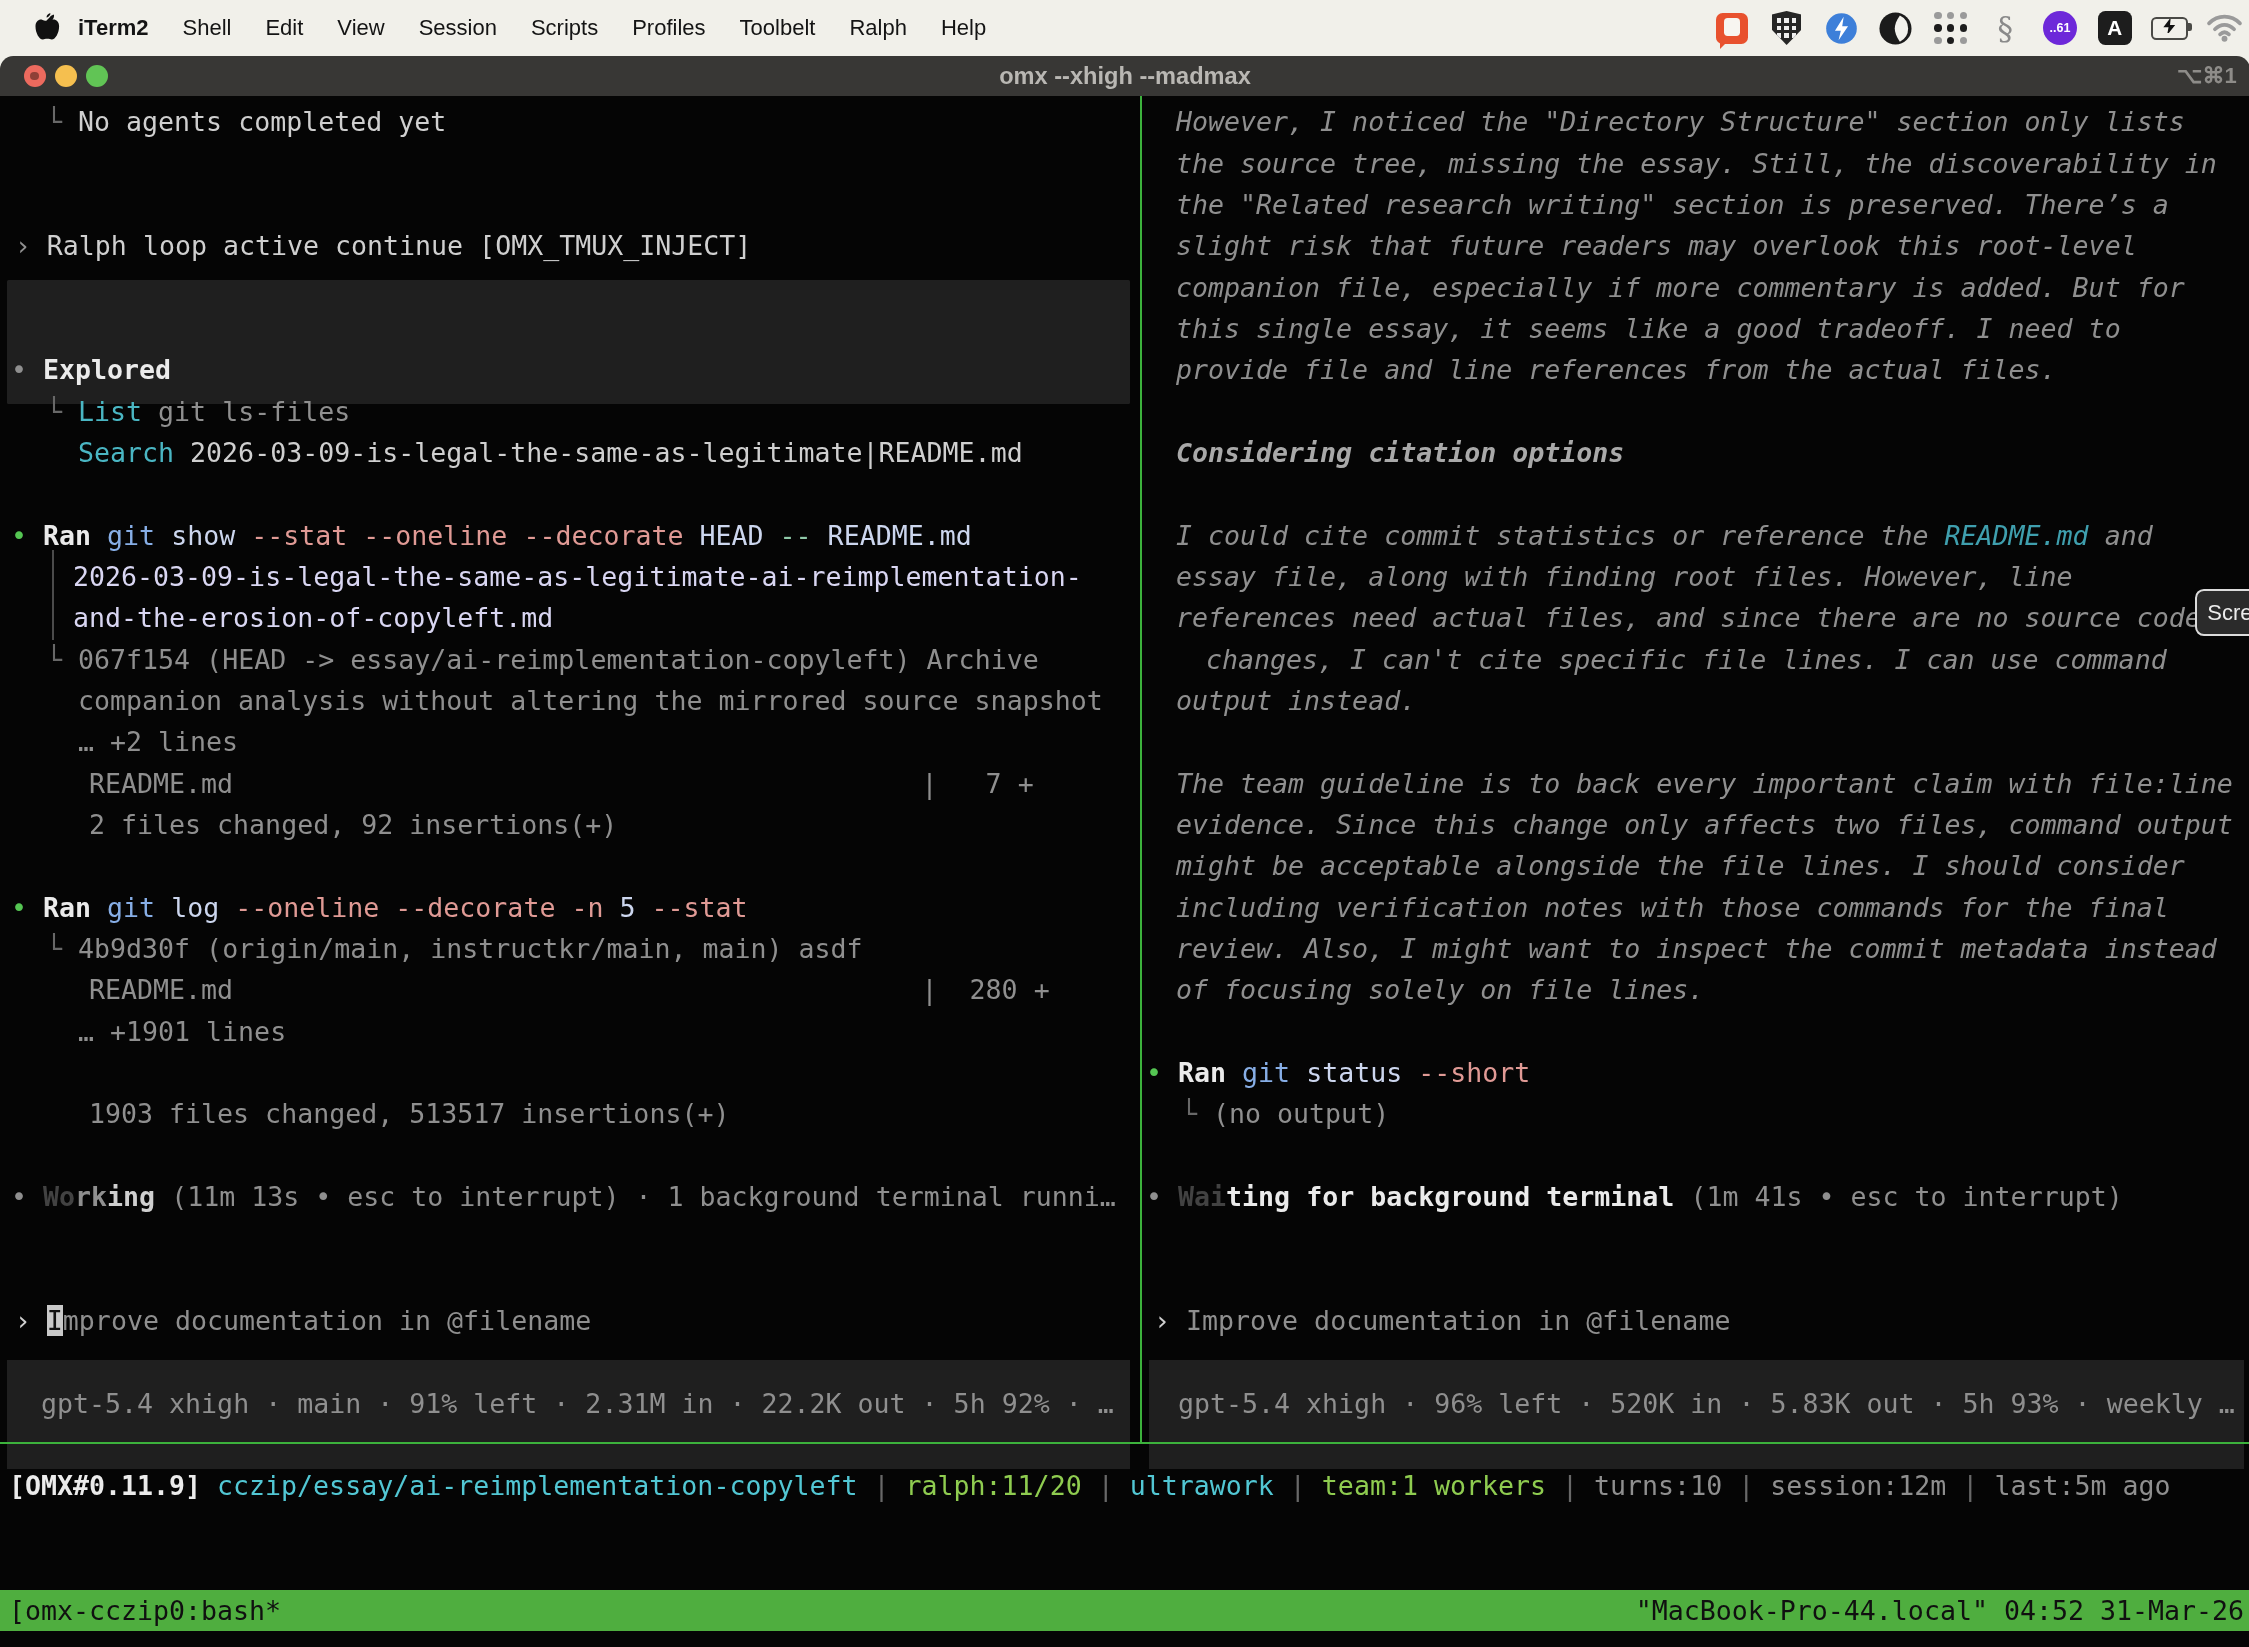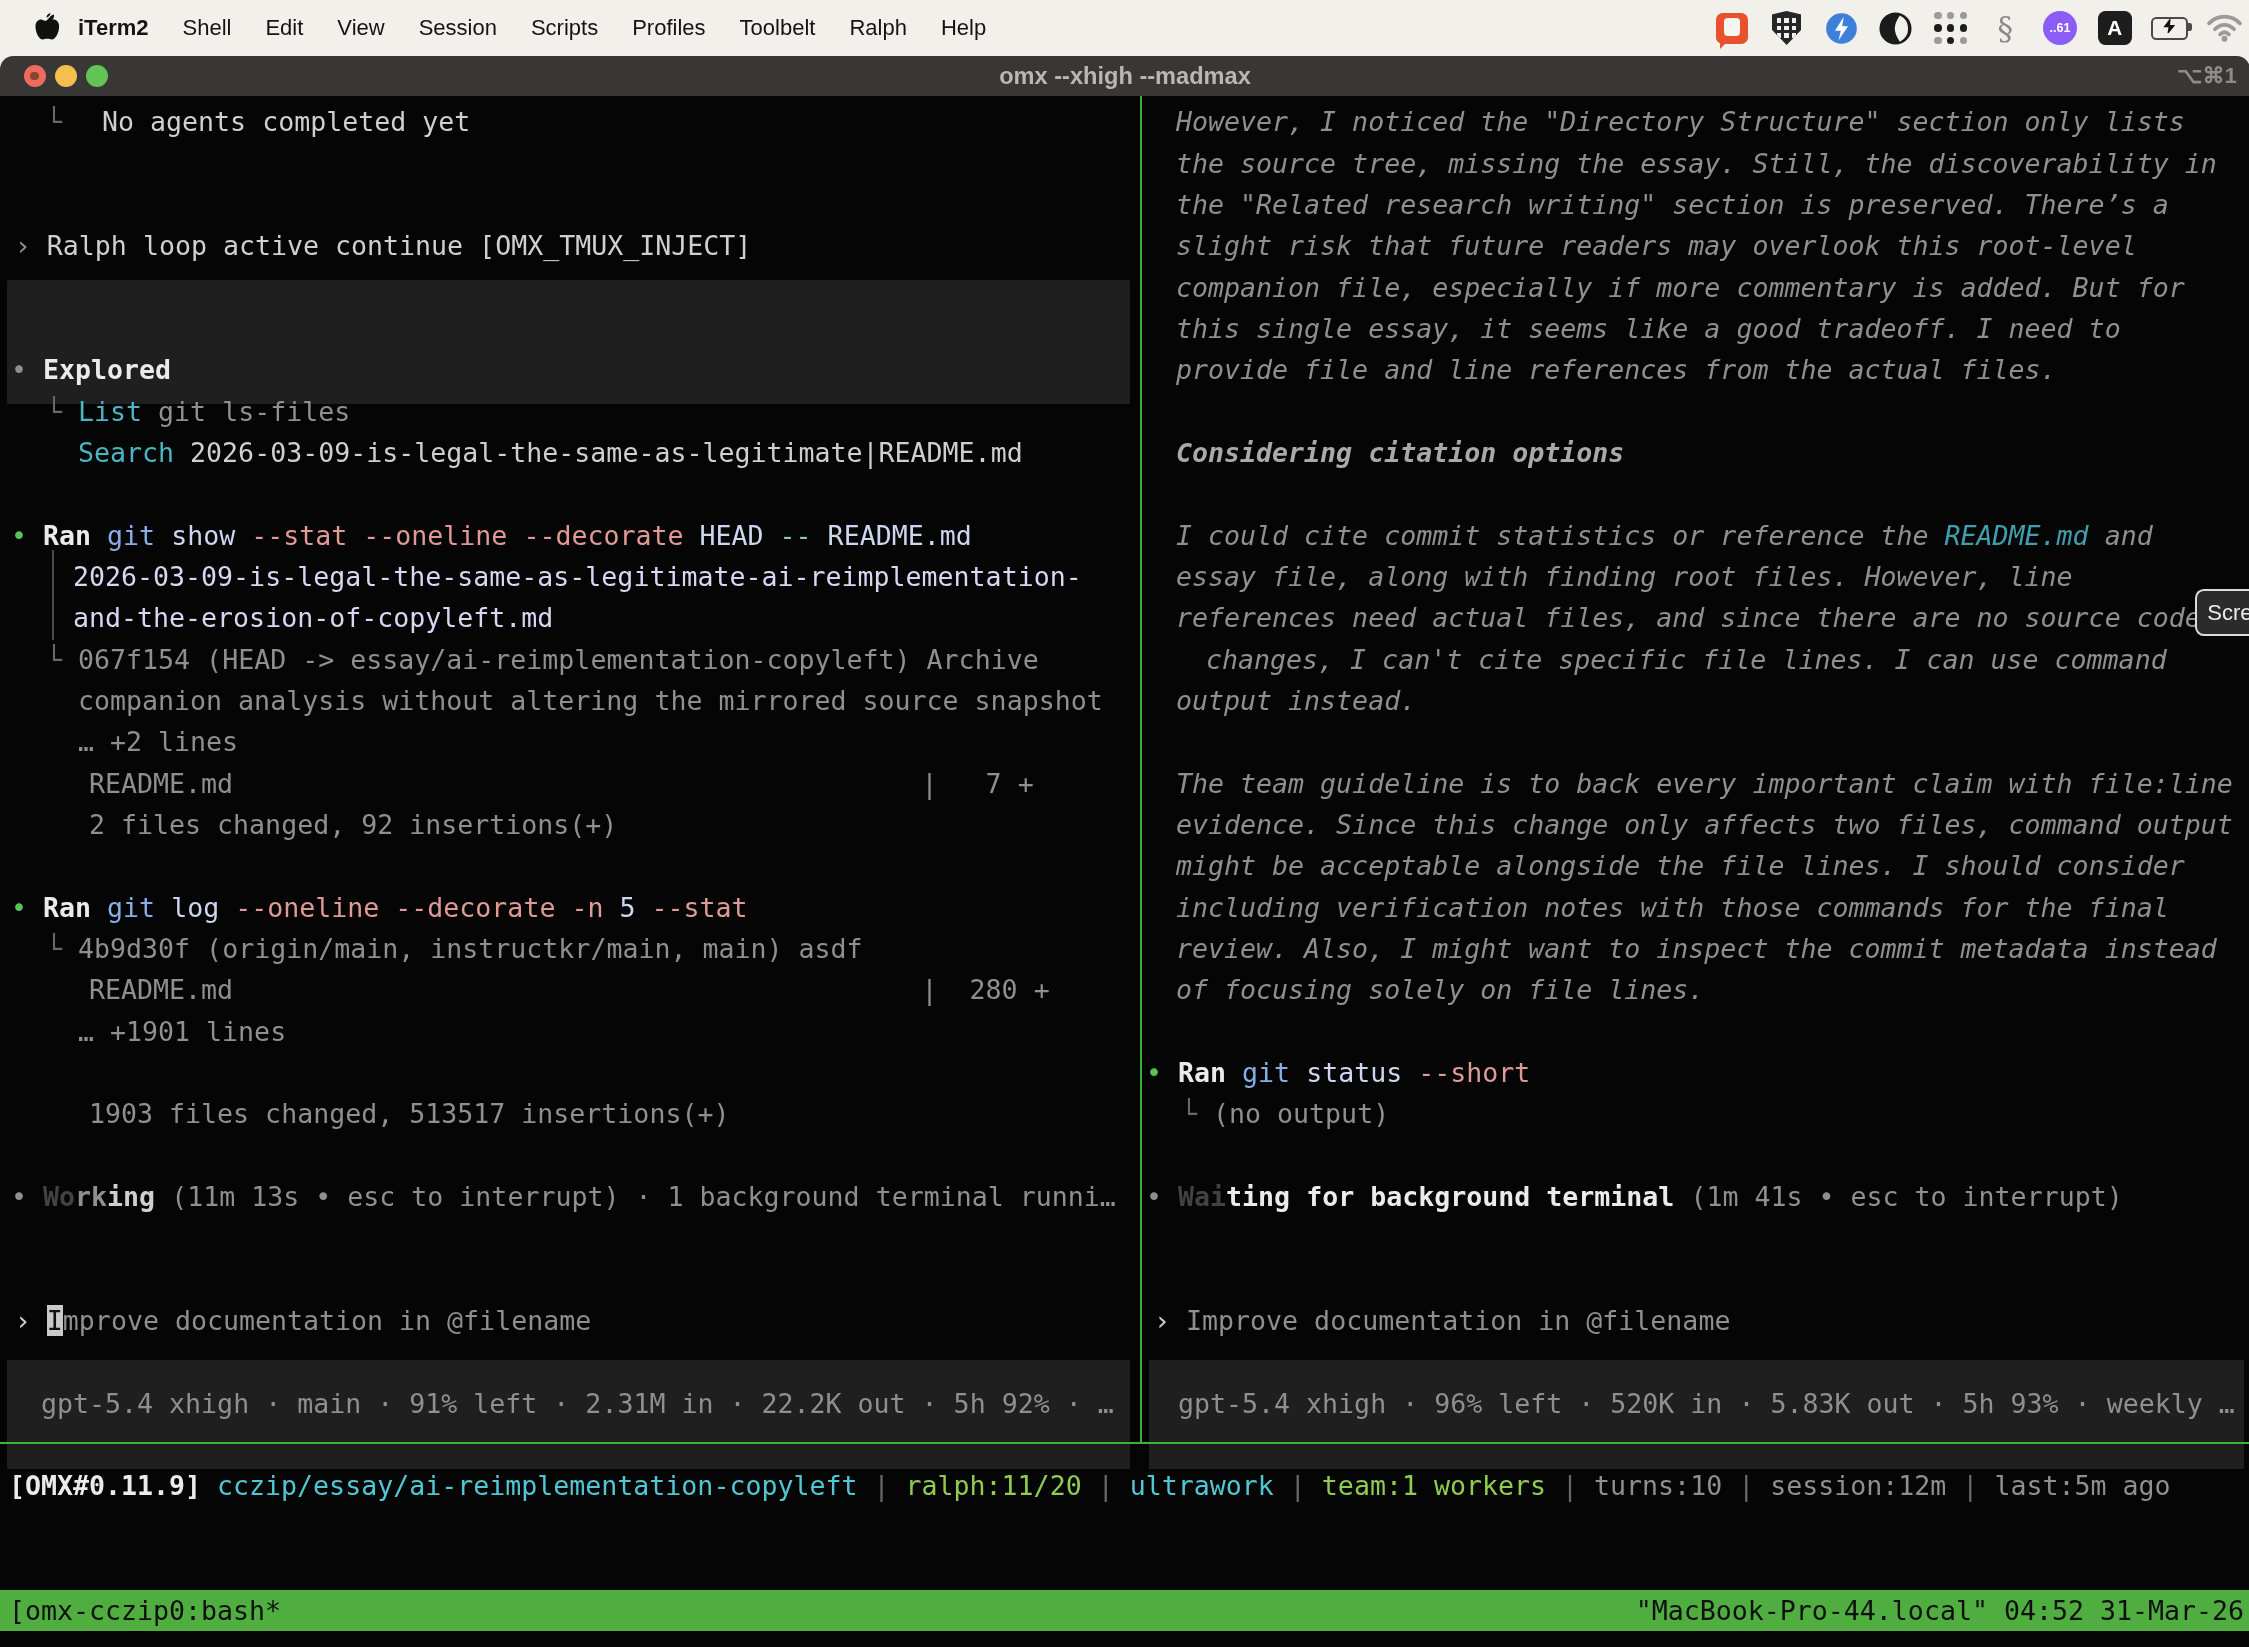--- a/index.html
+++ b/index.html
@@ -14,21 +14,21 @@
          font-family:"Liberation Sans",sans-serif;font-size:22px;color:#141414;font-weight:500;}
   .menus .mi:first-child{font-weight:700;}
   .statusicons{position:absolute;right:7.4px;top:0;height:56px;display:flex;align-items:center;gap:17.7px;}
   .sic{display:flex;align-items:center;justify-content:center;width:37px;height:37px;}
   .bubble{width:32px;height:31px;background:#e8512e;border-radius:6.6px;position:relative;}
   .bubble .inner{position:absolute;left:8px;top:5.9px;width:16px;height:17.7px;background:#f7f5f0;border-radius:3.7px;}
   .bubble .tail{position:absolute;left:4.4px;bottom:-5.9px;width:0;height:0;border-left:8.9px solid #e8512e;border-bottom:8.9px solid transparent;}
   .shield{width:29.5px;height:34px;background:#262626;clip-path:polygon(50% 0,100% 10%,100% 55%,50% 100%,0 55%,0 10%);
           display:grid;grid-template-columns:repeat(3,4.4px);grid-template-rows:repeat(3,4.4px);gap:3px;place-content:center;padding-top:0;}
   .shield i{background:#efefef;width:4.4px;height:4.4px;display:block;}
-  .gauge{width:34px;height:34px;border-radius:50%;background:#8b5cf6;color:#fff;display:flex;align-items:center;justify-content:center;
+  .gauge{width:34px;height:34px;border-radius:50%;background:#6d28d9;color:#fff;display:flex;align-items:center;justify-content:center;
          font-family:"Liberation Sans",sans-serif;font-size:12.5px;font-weight:700;}
   .keya{width:34px;height:34px;border-radius:7.4px;background:#1d1d1d;color:#fff;display:flex;align-items:center;justify-content:center;
         font-family:"Liberation Sans",sans-serif;font-size:20.7px;font-weight:700;}
   .squig{font-family:"DejaVu Serif",serif;font-size:31px;color:#8a8a8a;line-height:34px;}
   .dotgrid{display:grid;grid-template-columns:repeat(3,7.4px);grid-template-rows:repeat(3,7.4px);gap:5.2px;}
   .dotgrid i{width:7.4px;height:7.4px;border-radius:50%;display:block;}
   .battery{position:relative;width:38px;height:19px;border:2.2px solid #4a4a46;border-radius:5.2px;}
   .battery .nub{position:absolute;right:-5.9px;top:4.4px;width:3.7px;height:8px;background:#4a4a46;border-radius:0 2.2px 2.2px 0;}
   
   .deskstrip{position:absolute;left:0;top:56px;width:2250px;height:44px;background:#f1f0ea;z-index:1;}
@@ -160,21 +160,21 @@
 <div class="wbadge">⌥⌘1</div>
 
 <div class="term" id="term">
   <div class="box ralphbox"></div>
   <div class="connector"></div>
   <div class="box inbox-l"></div>
   <div class="box inbox-r"></div>
   <div class="vdivider"></div>
   <div class="hline"></div>
   <div class="tmuxbar"></div>
-<div class="tline" style="top: 5.2px; left: 46px;"><span style="color: rgb(104, 104, 104);">└ </span><span style="color: rgb(207, 207, 207); margin-left: 24px;">No agents completed yet</span></div>
+<div class="tline" style="top: 5.2px; left: 46px;"><span style="color: rgb(104, 104, 104);">└ </span><span style="color: rgb(207, 207, 207);">No agents completed yet</span></div>
     <div class="tline" style="top: 129px; left: 14.8px;"><span style="color: rgb(143, 143, 143);">› </span><span style="color: rgb(207, 207, 207);">Ralph loop active continue [OMX_TMUX_INJECT]</span></div>
     <div class="tline" style="top: 253px; left: 11px;"><span style="color: rgb(143, 143, 143);">• </span><span style="color: rgb(235, 235, 235); font-weight: bold;">Explored</span></div>
     <div class="tline" style="top: 295px; left: 46px;"><span style="color: rgb(104, 104, 104);">└ </span><span style="color: rgb(74, 182, 195);">List</span><span style="color: rgb(143, 143, 143);"> git ls-files</span></div>
     <div class="tline" style="top: 336px; left: 78px;"><span style="color: rgb(74, 182, 195);">Search</span><span style="color: rgb(207, 207, 207);"> 2026-03-09-is-legal-the-same-as-legitimate|README.md</span></div>
     <div class="tline" style="top: 419px; left: 11px;"><span style="color: rgb(85, 198, 83);">• </span><span style="color: rgb(235, 235, 235); font-weight: bold;">Ran</span><span style="color: rgb(135, 174, 230);"> git</span><span style="color: rgb(204, 214, 238);"> show</span><span style="color: rgb(224, 154, 149);"> --stat --oneline --decorate</span><span style="color: rgb(204, 214, 238);"> HEAD</span><span style="color: rgb(143, 201, 168);"> --</span><span style="color: rgb(204, 214, 238);"> README.md</span></div>
     <div class="tline" style="top: 460px; left: 73px;"><span style="color: rgb(217, 214, 242);">2026-03-09-is-legal-the-same-as-legitimate-ai-reimplementation-</span></div>
     <div class="tline" style="top: 501px; left: 73px;"><span style="color: rgb(217, 214, 242);">and-the-erosion-of-copyleft.md</span></div>
     <div class="tline" style="top: 543px; left: 46px;"><span style="color: rgb(104, 104, 104);">└ </span><span style="color: rgb(143, 143, 143);">067f154 (HEAD -&gt; essay/ai-reimplementation-copyleft) Archive</span></div>
     <div class="tline" style="top: 584px; left: 78px;"><span style="color: rgb(143, 143, 143);">companion analysis without altering the mirrored source snapshot</span></div>
     <div class="tline" style="top: 625px; left: 78px;"><span style="color: rgb(143, 143, 143);">… +2 lines</span></div>

